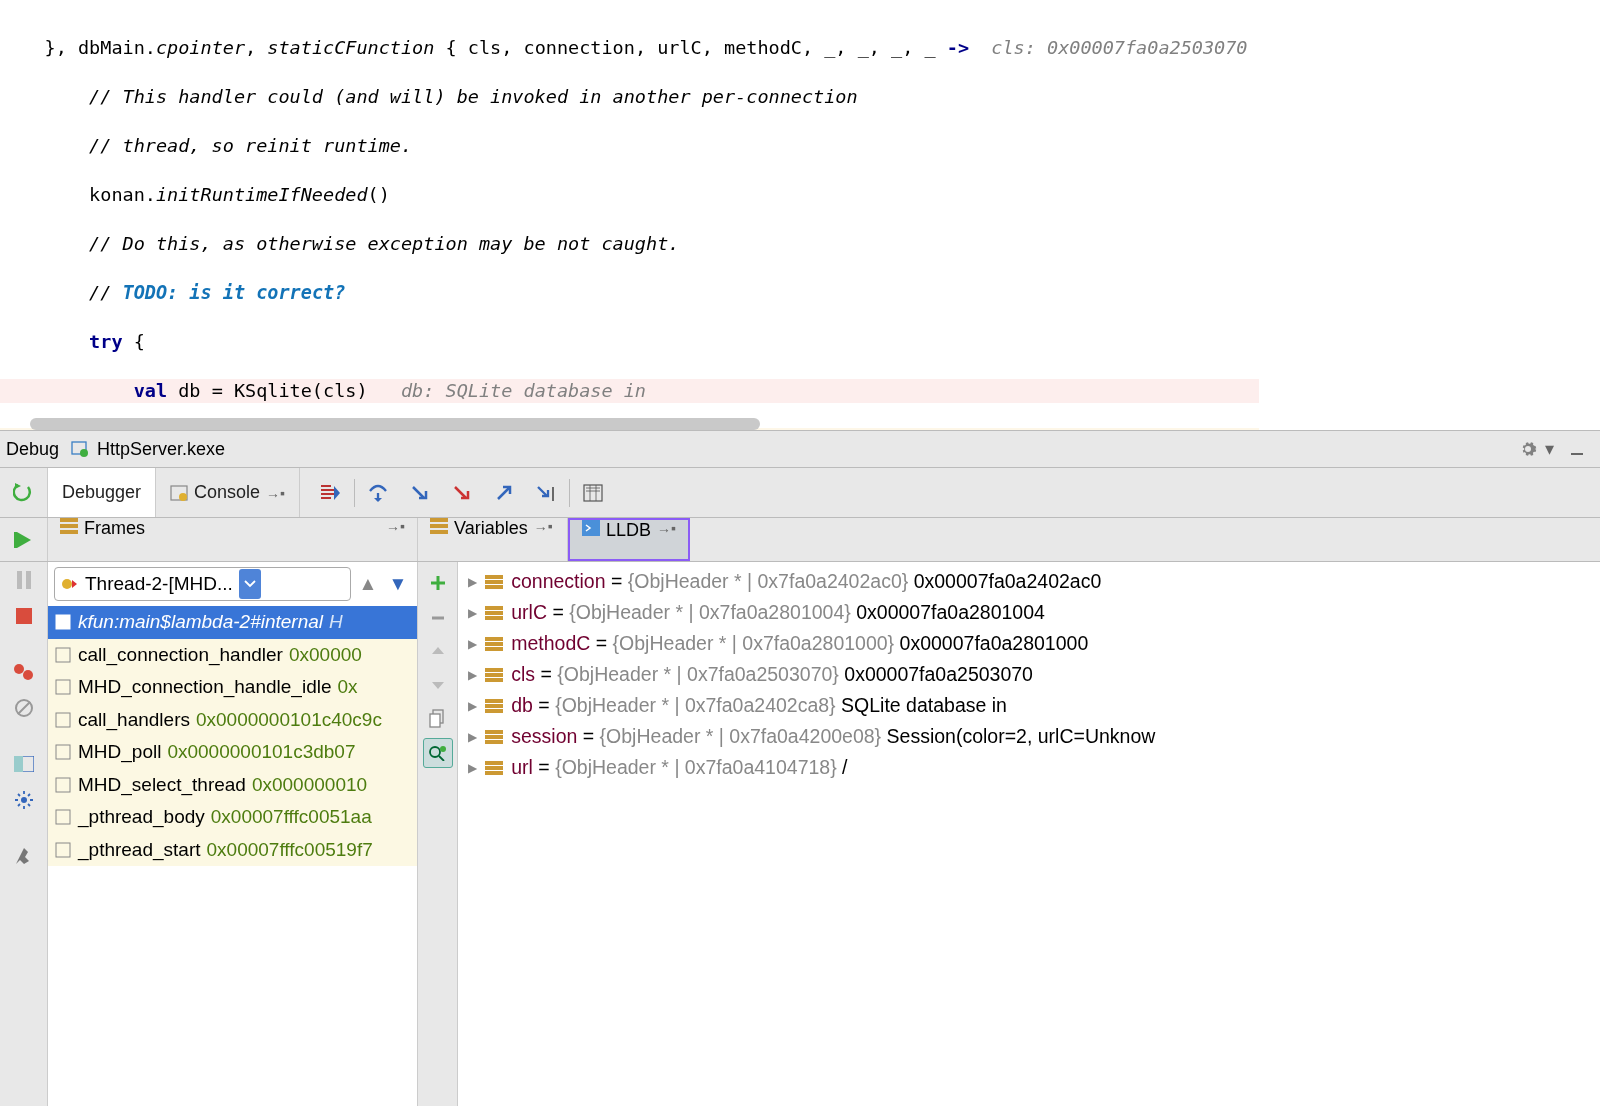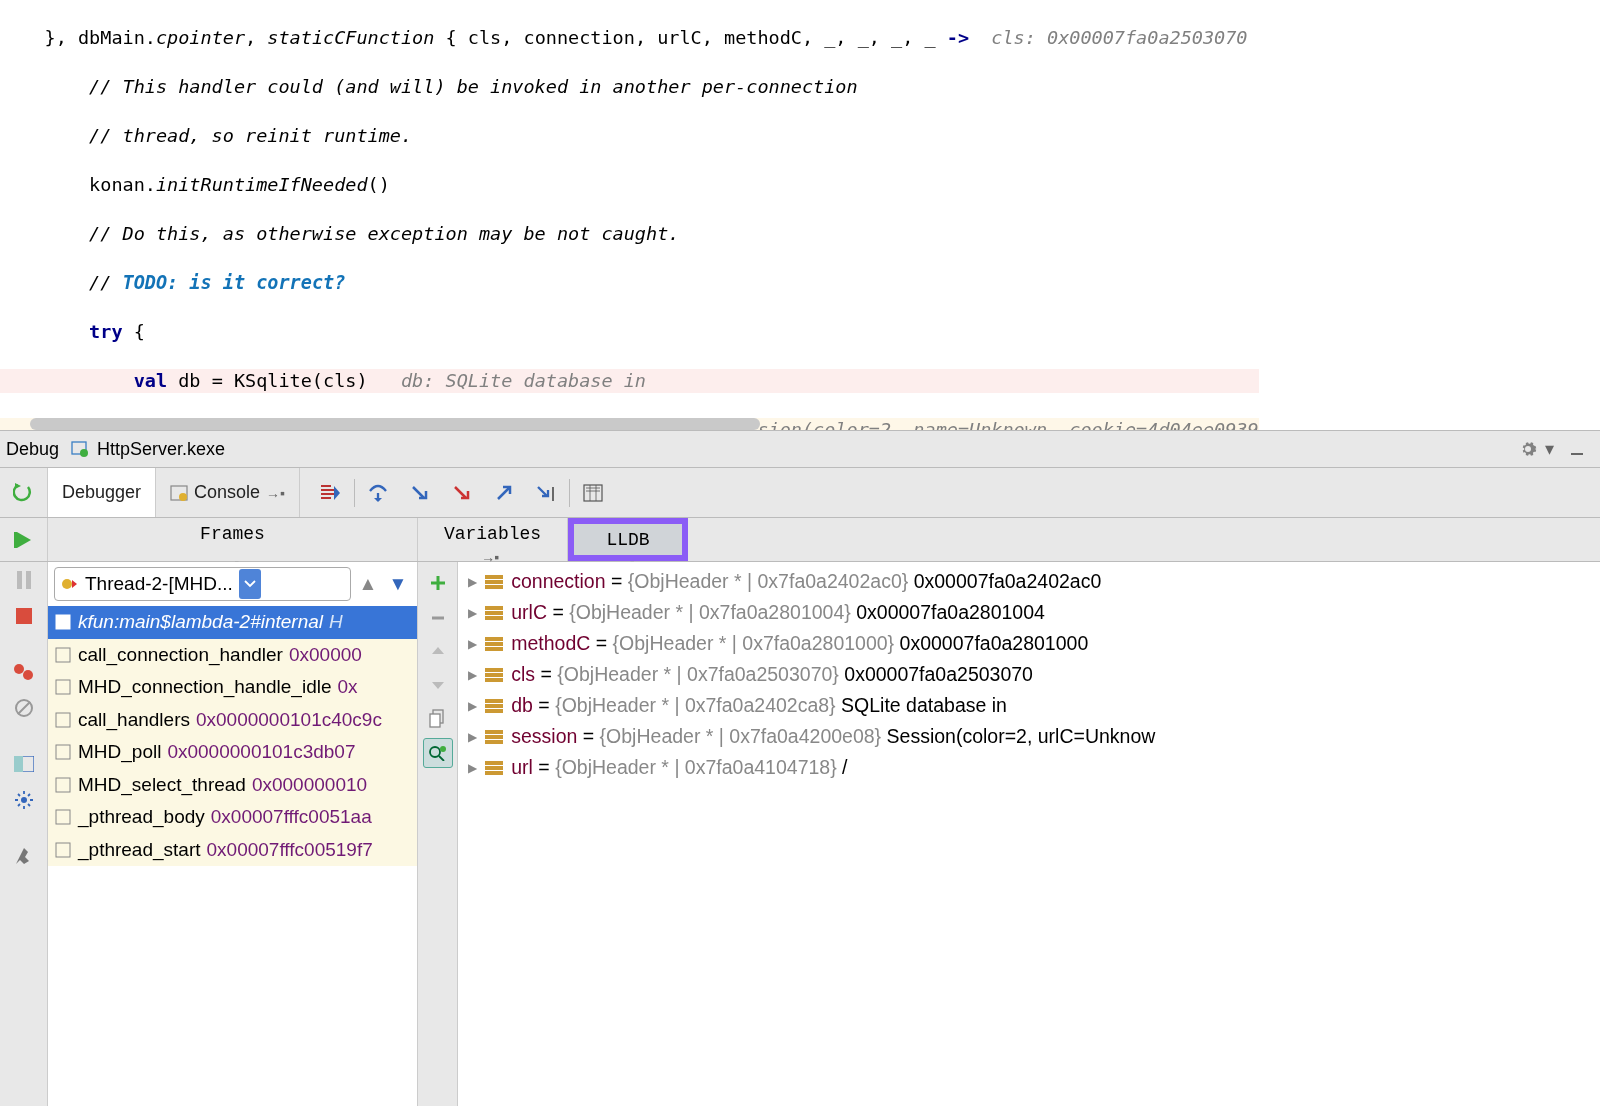--- a/index.html
+++ b/index.html
@@ -18,21 +18,21 @@
 .editor {
   flex: 0 0 430px;
   overflow: hidden;
   background: #fff;
   font-family: "Menlo", monospace;
   font-size: 18.5px;
   line-height: 24.5px;
   white-space: pre;
   position: relative;
 }
-.editor-content { position: absolute; top: 1px; left: 0; }
+.editor-content { position: absolute; top: 11px; left: 0; }
 .line { padding-left: 0; }
 .kw { color: #000088; font-weight: bold; }
 .comment { color: #000000; font-style: italic; }
 .hint { color: #808080; font-style: italic; }
 .ital { font-style: italic; }
 .todo { color: #1373b7; font-weight: bold; font-style: italic; }
 .hl-yellow { background: #fef7e8; }
 .hl-red { background: #fdeeed; }
 
 .hscroll {
@@ -108,32 +108,31 @@
 
 .sub-tabs {
   height: 44px;
   background: #e8e8e8;
   border-bottom: 1px solid #bbb;
   display: flex;
 }
 .subtab {
   padding: 0 12px;
   display: flex;
-  align-items: center;
-  font-family: Liberation Mono, monospace;
+  align-items: flex-start;
+  font-family: Liberation Sans, sans-serif;
   font-size: 18px;
   gap: 6px;
   border-right: 1px solid #ccc;
   min-width: 120px;
-  flex-direction: column;
 }
 .subtab .fill { flex: 1; }
 .subtab.frames { width: 370px; }
 .subtab.vars { width: 150px; }
-.subtab.lldb { background: #d0d4d8; border: 6px solid #8b5cf6; }
+.subtab.lldb { background: #d0d4d8; border: 2px solid #8b5cf6; }
 
 
 .bottom {
   flex: 1;
   display: flex;
   background: #fff;
 }
 
 
 .left-controls {
@@ -182,21 +181,21 @@
   height: 32.5px;
   display: flex;
   align-items: center;
   padding: 0 6px;
   gap: 6px;
   white-space: nowrap;
   overflow: hidden;
   background: #fcf8e3;
 }
 .frame.sel { background: #3875d7; color: #fff; font-style: italic; }
-.frame .addr { color: #701a75; }
+.frame .addr { color: #4d7c0f; }
 .frame.sel .addr { color: #d6e4f7; }
 .frame .ficon { width: 18px; height: 18px; flex-shrink:0; }
 
 
 .mid-toolbar {
   width: 40px;
   background: #e8e8e8;
   border-right: 1px solid #ccc;
   display: flex;
   flex-direction: column;

